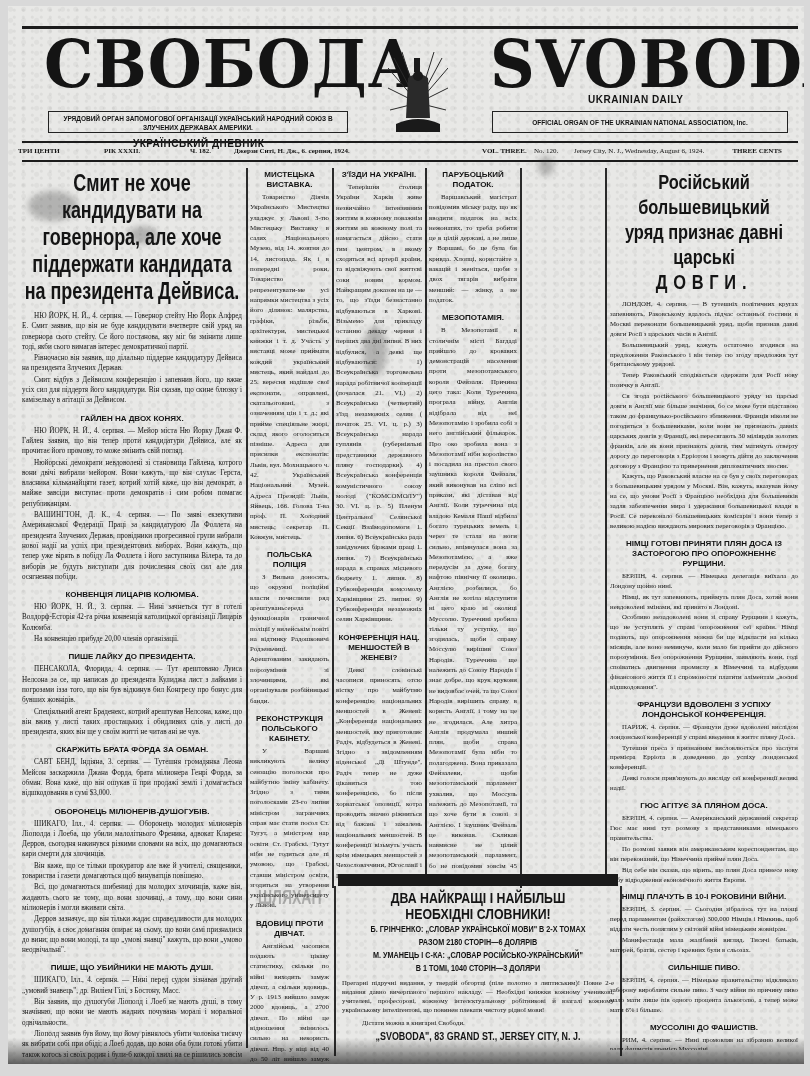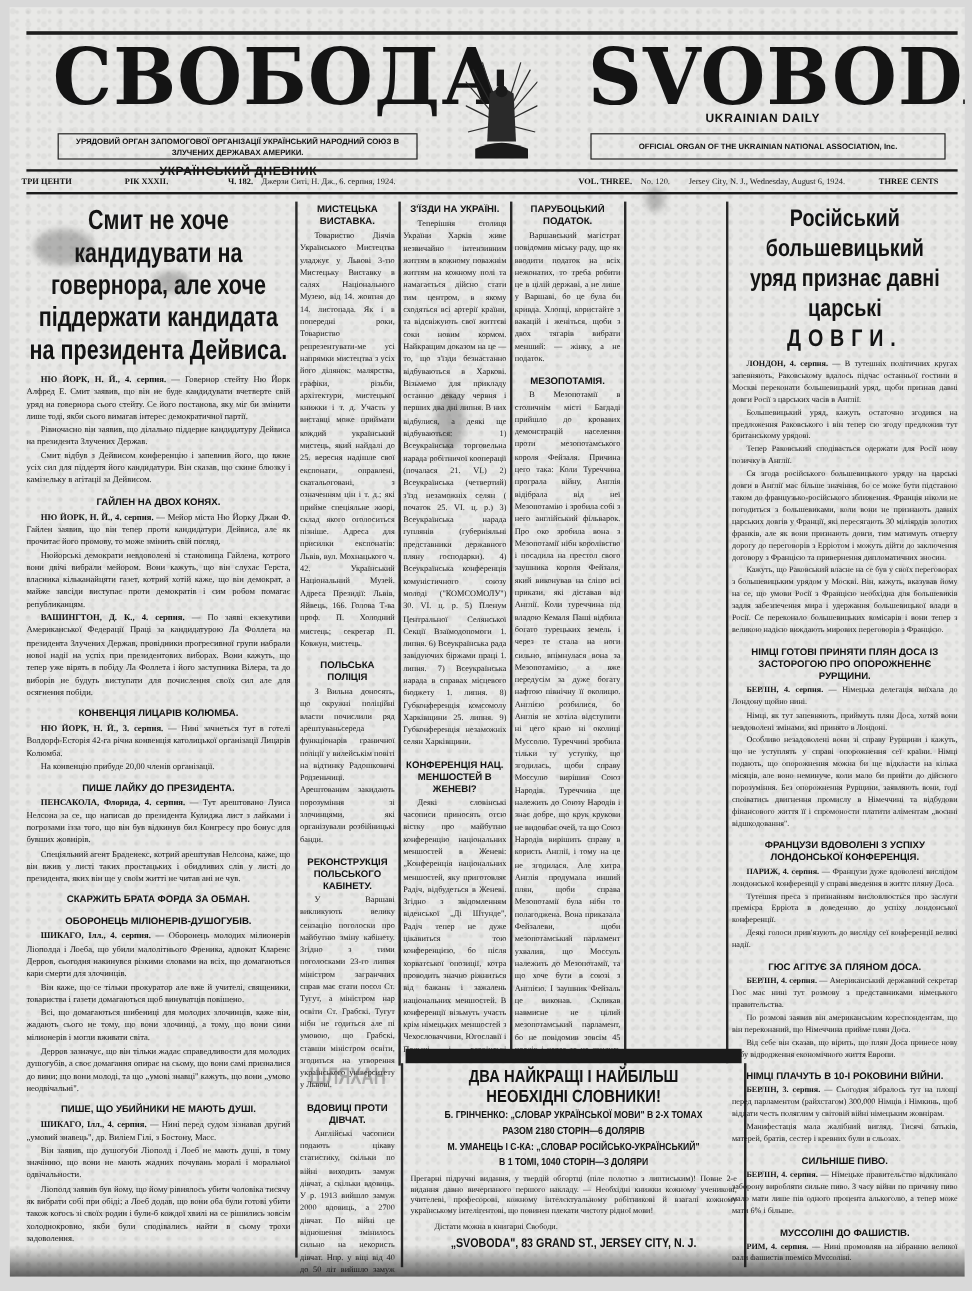--- a/index.html
+++ b/index.html
@@ -58,21 +58,21 @@
   .vrule { position: absolute; top: 162px; width: 1.5px; background: #2a2a2a; }
   .big-head {
     font-family: "Liberation Sans", "DejaVu Sans", sans-serif; font-weight: bold;
     font-size: 23px; line-height: 27px; text-align: center; transform: scaleX(0.78);
     transform-origin: center; margin: 0 -28px 6px;
   }
   .sec-head {
     font-family: "Liberation Sans", sans-serif; font-weight: bold; font-size: 8px;
     text-align: center; line-height: 10px; margin: 8px 0 2px;
   }
-  .dl { font-weight: bold; }
+  .dl { font-weight: normal; }
   .right-head {
     font-family: "Liberation Sans", "DejaVu Sans", sans-serif; font-weight: bold;
     font-size: 20px; line-height: 25px; text-align: center; transform: scaleX(0.82);
     margin: 0 -16px 4px;
   }
   .right-head .spaced { letter-spacing: 7px; }
   .ad-box {
     position: absolute; left: 360px; top: 880px; width: 260px; height: 170px;
     text-align: center;
   }
@@ -115,21 +115,21 @@
   <div class="subtitle st-left">УКРАЇНСЬКИЙ ДНЕВНИК</div>
   <div class="subtitle st-right">UKRAINIAN DAILY</div>
   <div class="org-box ob-left">УРЯДОВИЙ ОРГАН ЗАПОМОГОВОЇ ОРГАНІЗАЦІЇ УКРАЇНСЬКИЙ НАРОДНИЙ СОЮЗ В ЗЛУЧЕНИХ ДЕРЖАВАХ АМЕРИКИ.</div>
   <div class="org-box ob-right">OFFICIAL ORGAN OF THE UKRAINIAN NATIONAL ASSOCIATION, Inc.</div>
 
   <div class="rule-thick" style="top:135px; height:2px"></div>
   <div class="dateline">
     <span style="left:0">ТРИ ЦЕНТИ</span>
     <span style="left:86px">РІК XXXII.</span>
     <span style="left:172px">Ч. 182.</span>
-    <span style="left:200px; font-weight:normal">Джерзи Ситі, Н. Дж., 6. серпня, 1924.</span>
+    <span style="left:216px; font-weight:bold">Джерзи Ситі, Н. Дж., 6. серпня, 1924.</span>
     <span style="left:464px">VOL. THREE.</span>
     <span style="left:516px; font-weight:normal">No. 120.</span>
     <span style="left:556px; font-weight:normal">Jersey City, N. J., Wednesday, August 6, 1924.</span>
     <span style="right:16px">THREE CENTS</span>
   </div>
   <div class="rule-thick" style="top:154px; height:2px"></div>
 
   <div class="vrule" style="left:238px; height:880px"></div>
   <div class="vrule" style="left:324px; height:720px"></div>
   <div class="vrule" style="left:326px; top:880px; height:170px"></div>
@@ -158,20 +158,21 @@
       <p><span class="dl">НЮ ЙОРК, Н. Й., 3. серпня.</span> <span>— Нині зачнеться тут в готелі Волдорф-Есторія 42-га річна конвенція католицької організації Лицарів Колюмба.</span></p>
       <p>На конвенцію прибуде 20,00 членів організації.</p>
     </div>
     <div>
       <div class="sec-head">ПИШЕ ЛАЙКУ ДО ПРЕЗИДЕНТА.</div>
       <p><span class="dl">ПЕНСАКОЛА, Флорида, 4. серпня.</span> <span>— Тут арештовано Луиса Нелсона за се, що написав до президента Кулиджа лист з лайками і погрозами ізза того, що він був відкинув бил Конгресу про бонус для бувших жовнірів.</span></p>
       <p>Спеціяльний агент Браденекс, котрий арештував Нелсона, каже, що він вжив у листі таких простацьких і обидливих слів у листі до президента, яких він ще у своїм житті не читав ані не чув.</p>
     </div>
     <div>
       <div class="sec-head">СКАРЖИТЬ БРАТА ФОРДА ЗА ОБМАН.</div>
+      <p><span class="dl">САВТ БЕНД, Індіяна, 3. серпня.</span> <span>— Тутешня громадянка Леона Мейсон заскаржила Джана Форда, брата мілионера Генрі Форда, за обман. Вона каже, що він ошукав її при продажі землі і домагається відшкодовання в сумі $3,000.</span></p>
     </div>
     <div>
       <div class="sec-head">ОБОРОНЕЦЬ МІЛІОНЕРІВ-ДУШОГУБІВ.</div>
       <p><span class="dl">ШИКАГО, Ілл., 4. серпня.</span> <span>— Оборонець молодих мілионерів Ліополда і Лоеба, що убили малолітнього Френика, адвокат Кларенс Дерров, сьогодня накинувся різкими словами на всіх, що домагаються кари смерти для злочинців.</span></p>
       <p>Він каже, що се тільки прокуратор але вже й учителі, священики, товариства і газети домагаються щоб винуватців повішено.</p>
       <p>Всі, що домагаються шибениці для молодих злочинців, каже він, жадають сього не тому, що вони злочинці, а тому, що вони сини мілионерів і могли вживати світа.</p>
       <p>Дерров зазначує, що він тільки жадає справедливости для молодих душогубів, а своє домагання опирає на сьому, що вони самі призналися до вини; що вони молоді, та що „умові знавці" кажуть, що вони „умово неодвічальні".</p>
     </div>
     <div>
       <div class="sec-head">ПИШЕ, ЩО УБИЙНИКИ НЕ МАЮТЬ ДУШІ.</div>

